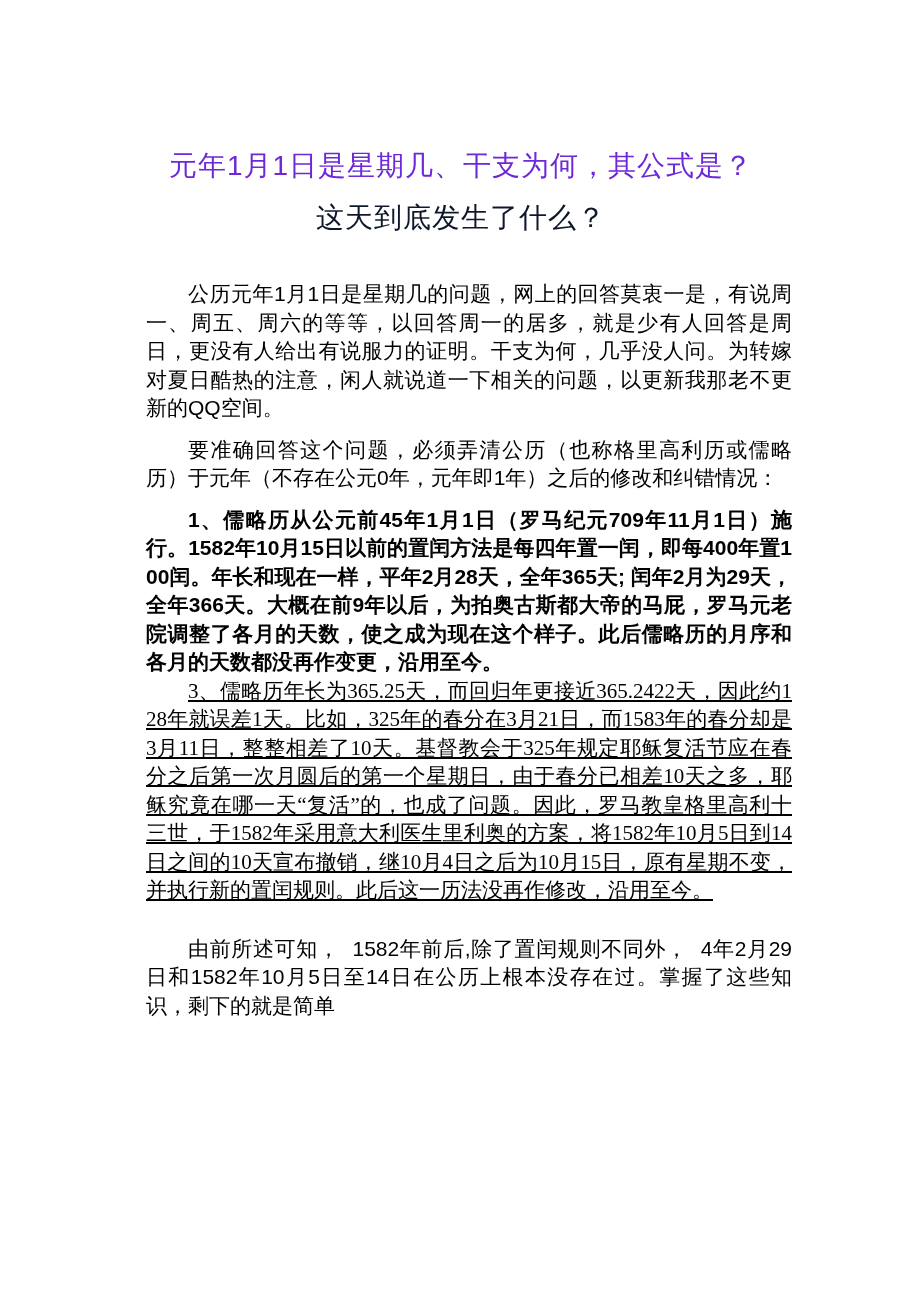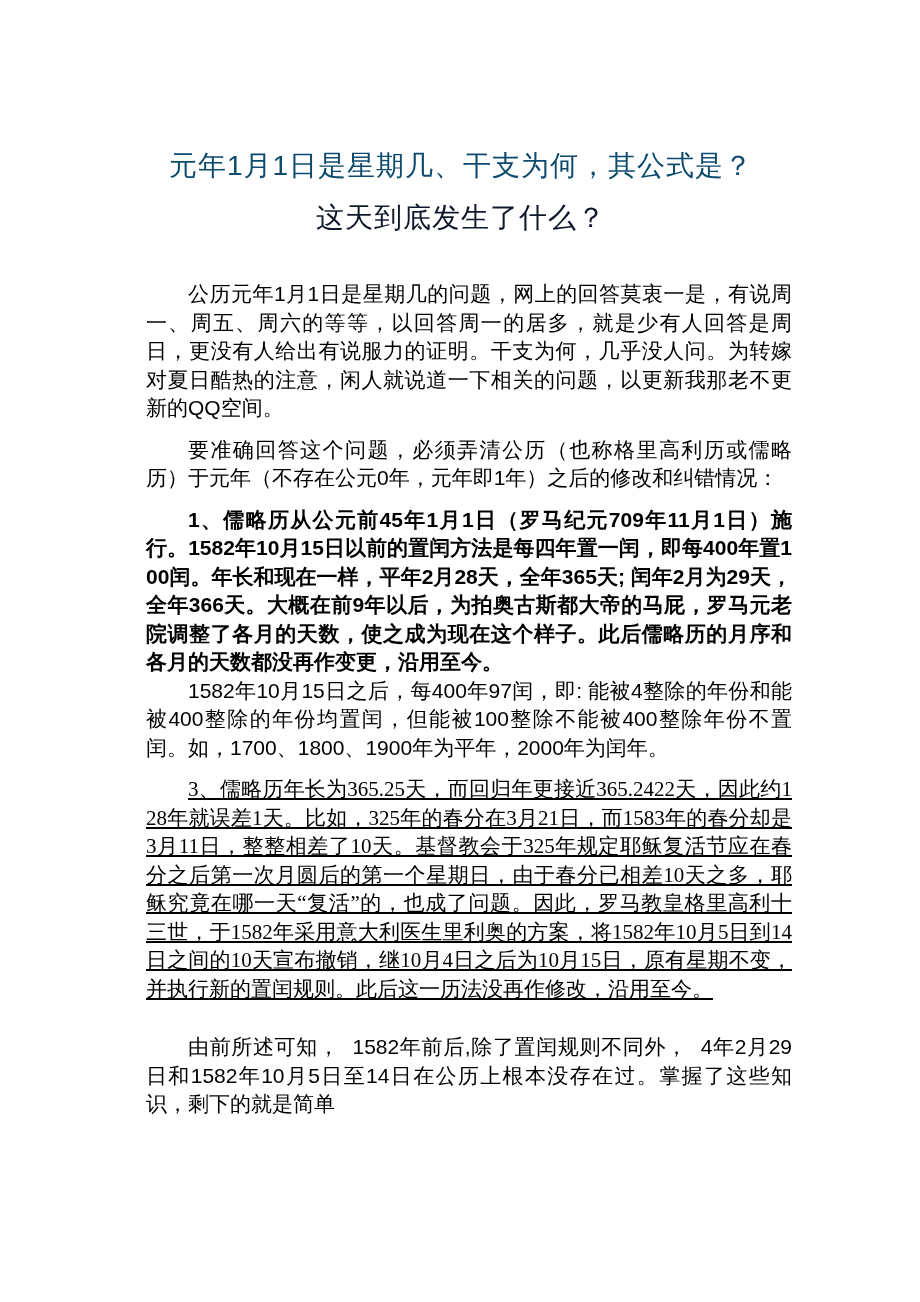--- a/index.html
+++ b/index.html
@@ -51,32 +51,31 @@
     margin-top: 30px;
     white-space: pre-wrap;
   }
 </style>
 </head>
 <body>
 
 <div class="page">
 
   <h1 class="title">
-    <span class="title-line" style="color: #0c4a6e;">元年1月1日是星期几、干支为何，其公式是？</span>
+    <span class="title-line" style="color: #6d28d9;">元年1月1日是星期几、干支为何，其公式是？</span>
     <span class="title-line" style="color: #0f172a;">这天到底发生了什么？</span>
   </h1>
 
   <div class="doc-body">
     <p class="para">公历元年1月1日是星期几的问题，网上的回答莫衷一是，有说周一、周五、周六的等等，以回答周一的居多，就是少有人回答是周日，更没有人给出有说服力的证明。干支为何，几乎没人问。为转嫁对夏日酷热的注意，闲人就说道一下相关的问题，以更新我那老不更新的QQ空间。</p>
 
     <p class="para">要准确回答这个问题，必须弄清公历（也称格里高利历或儒略历）于元年（不存在公元0年，元年即1年）之后的修改和纠错情况：</p>
 
     <p class="para tight">1、儒略历从公元前45年1月1日（罗马纪元709年11月1日）施行。1582年10月15日以前的置闰方法是每四年置一闰，即每400年置100闰。年长和现在一样，平年2月28天，全年365天; 闰年2月为29天，全年366天。大概在前9年以后，为拍奥古斯都大帝的马屁，罗马元老院调整了各月的天数，使之成为现在这个样子。此后儒略历的月序和各月的天数都没再作变更，沿用至今。</p>
 
-    <p class="para">1582年10月15日之后，每400年97闰，即: 能被4整除的年份和能被400整除的年份均置闰，但能被100整除不能被400整除年份不置闰。如，1700、1800、1900年为平年，2000年为闰年。</p>
 
 
     <p class="para serif-latin">3、儒略历年长为365.25天，而回归年更接近365.2422天，因此约128年就误差1天。比如，325年的春分在3月21日，而1583年的春分却是3月11日，整整相差了10天。基督教会于325年规定耶稣复活节应在春分之后第一次月圆后的第一个星期日，由于春分已相差10天之多，耶稣究竟在哪一天“复活”的，也成了问题。因此，罗马教皇格里高利十三世，于1582年采用意大利医生里利奥的方案，将1582年10月5日到14日之间的10天宣布撤销，继10月4日之后为10月15日，原有星期不变，并执行新的置闰规则。此后这一历法没再作修改，沿用至今。</p>
 
     <p class="para conclusion">由前所述可知，  1582年前后,除了置闰规则不同外，  4年2月29日和1582年10月5日至14日在公历上根本没存在过。掌握了这些知识，剩下的就是简单</p>
   </div>
 
 </div>
 
 </body></html>

